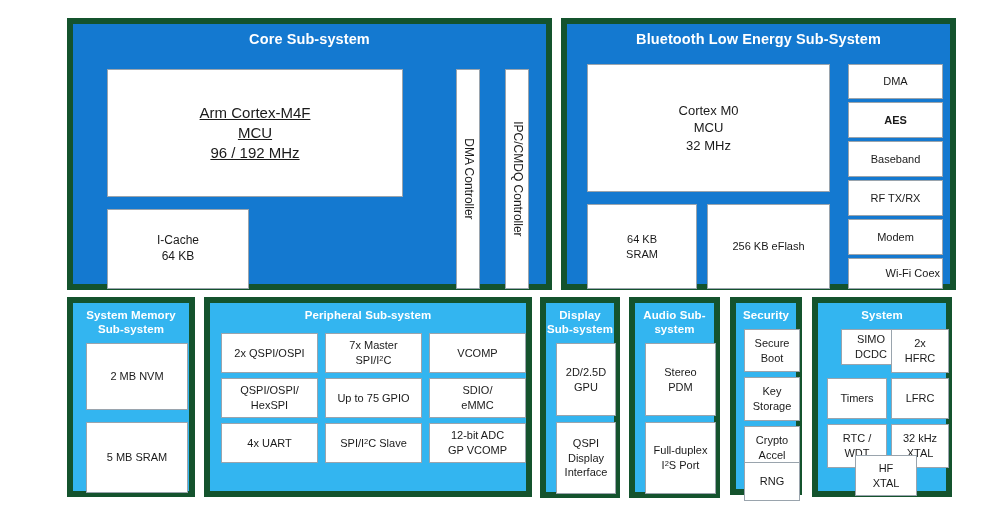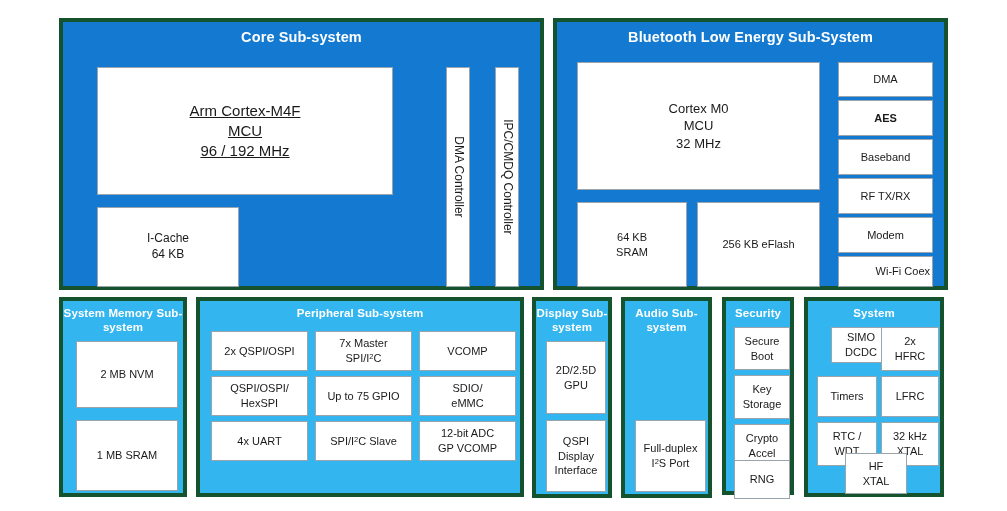--- a/index.html
+++ b/index.html
@@ -17,21 +17,22 @@
     width: 1007px;
     height: 511px;
     background: #ffffff;
     overflow: hidden;
   }
 
   
   .panel {
     position: absolute;
     box-sizing: border-box;
-    border: 4px solid #14532d;
+    border: 6px solid #14532d;
+    margin-left: 8px;
   }
   .panel.dark  { background: #1479D0; }
   .panel.light { background: #33B5F0; }
 
   .panel-title {
     position: absolute;
     left: 0;
     right: 0;
     text-align: center;
     color: #ffffff;
@@ -151,21 +152,21 @@
 
   <div class="panel light" style="left:59px; top:297px; width:128px; height:200px;">
     <div class="panel-title">
       <span class="lbl">System Memory</span>
       <span class="lbl">Sub-system</span>
     </div>
     <div class="blk fs11" style="left:13px; top:40px; width:102px; height:67px;">
       <span class="lbl">2 MB NVM</span>
     </div>
     <div class="blk fs11" style="left:13px; top:119px; width:102px; height:71px;">
-      <span class="lbl">1 MB SRAM</span>
+      <span class="lbl">5 MB SRAM</span>
     </div>
   </div>
 
   <div class="panel light" style="left:196px; top:297px; width:328px; height:200px;">
     <div class="panel-title">Peripheral Sub-system</div>
 
     <div class="blk fs11" style="left:11px;  top:30px; width:97px;  height:40px;">
       <div>
         <span class="lbl">2x QSPI/OSPI</span>
         <span class="lbl"></span>
@@ -241,20 +242,26 @@
         <span class="lbl">Interface</span>
       </div>
     </div>
   </div>
 
   <div class="panel light" style="left:621px; top:297px; width:91px; height:201px;">
     <div class="panel-title">
       <span class="lbl">Audio</span>
       <span class="lbl">Sub-system</span>
     </div>
+    <div class="blk fs11" style="left:10px; top:40px; width:71px; height:73px;">
+      <div>
+        <span class="lbl">Stereo</span>
+        <span class="lbl">PDM</span>
+      </div>
+    </div>
     <div class="blk fs11" style="left:10px; top:119px; width:71px; height:72px;">
       <div>
         <span class="lbl">Full-duplex</span>
         <span class="lbl">I<sup>2</sup>S Port</span>
       </div>
     </div>
   </div>
 
   <div class="panel light" style="left:722px; top:297px; width:72px; height:198px;">
     <div class="panel-title">Security</div>

